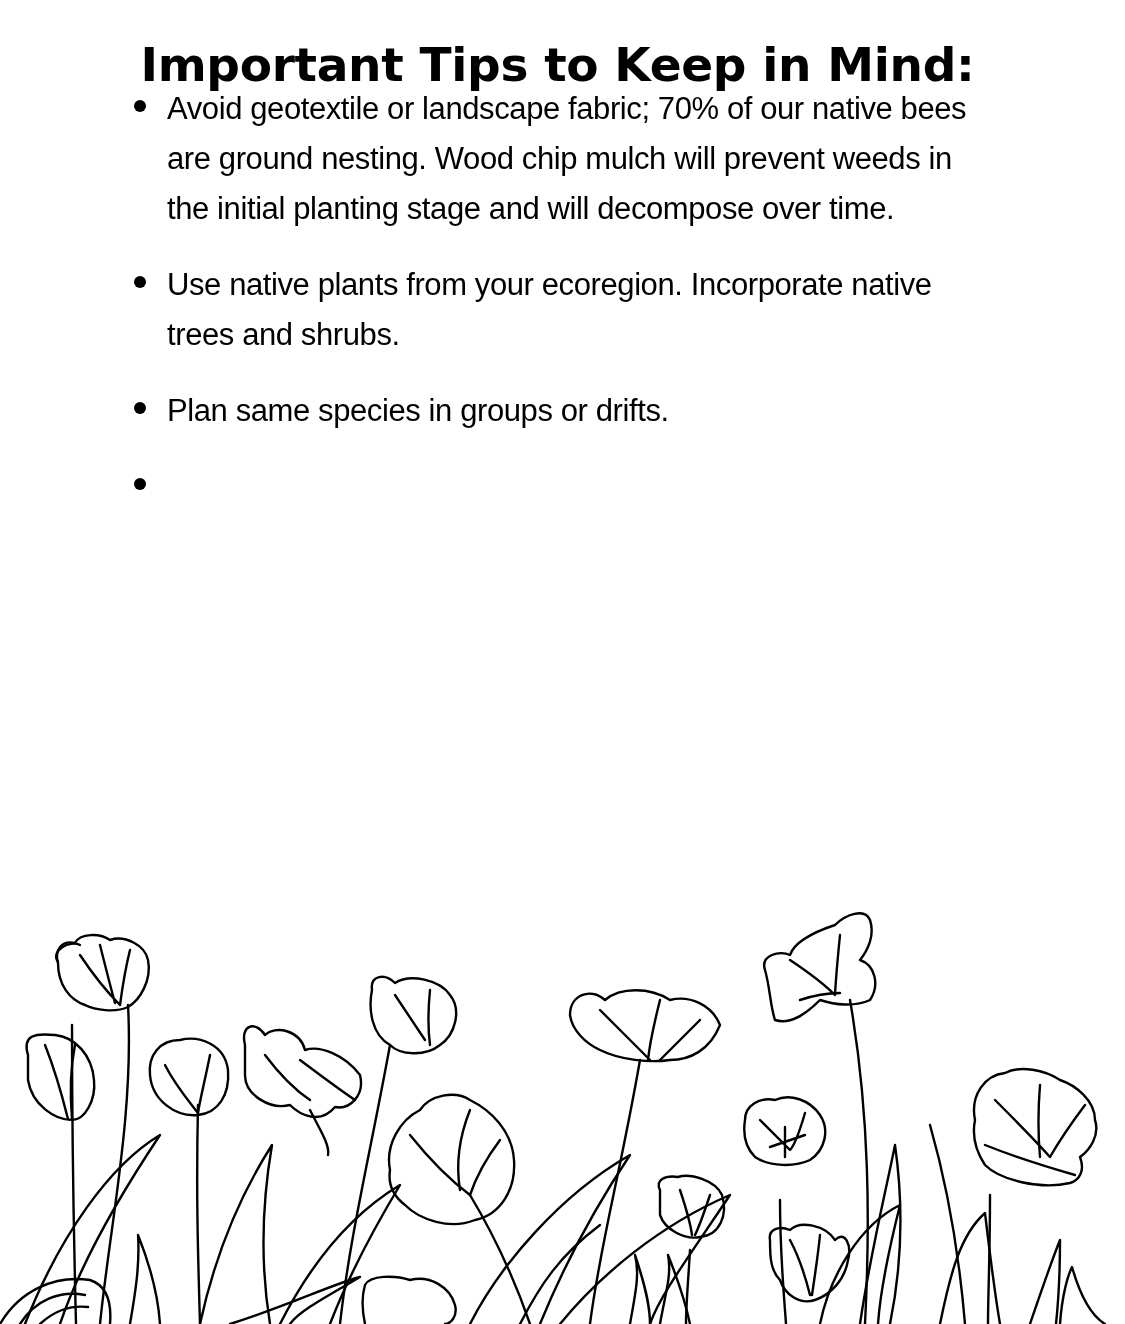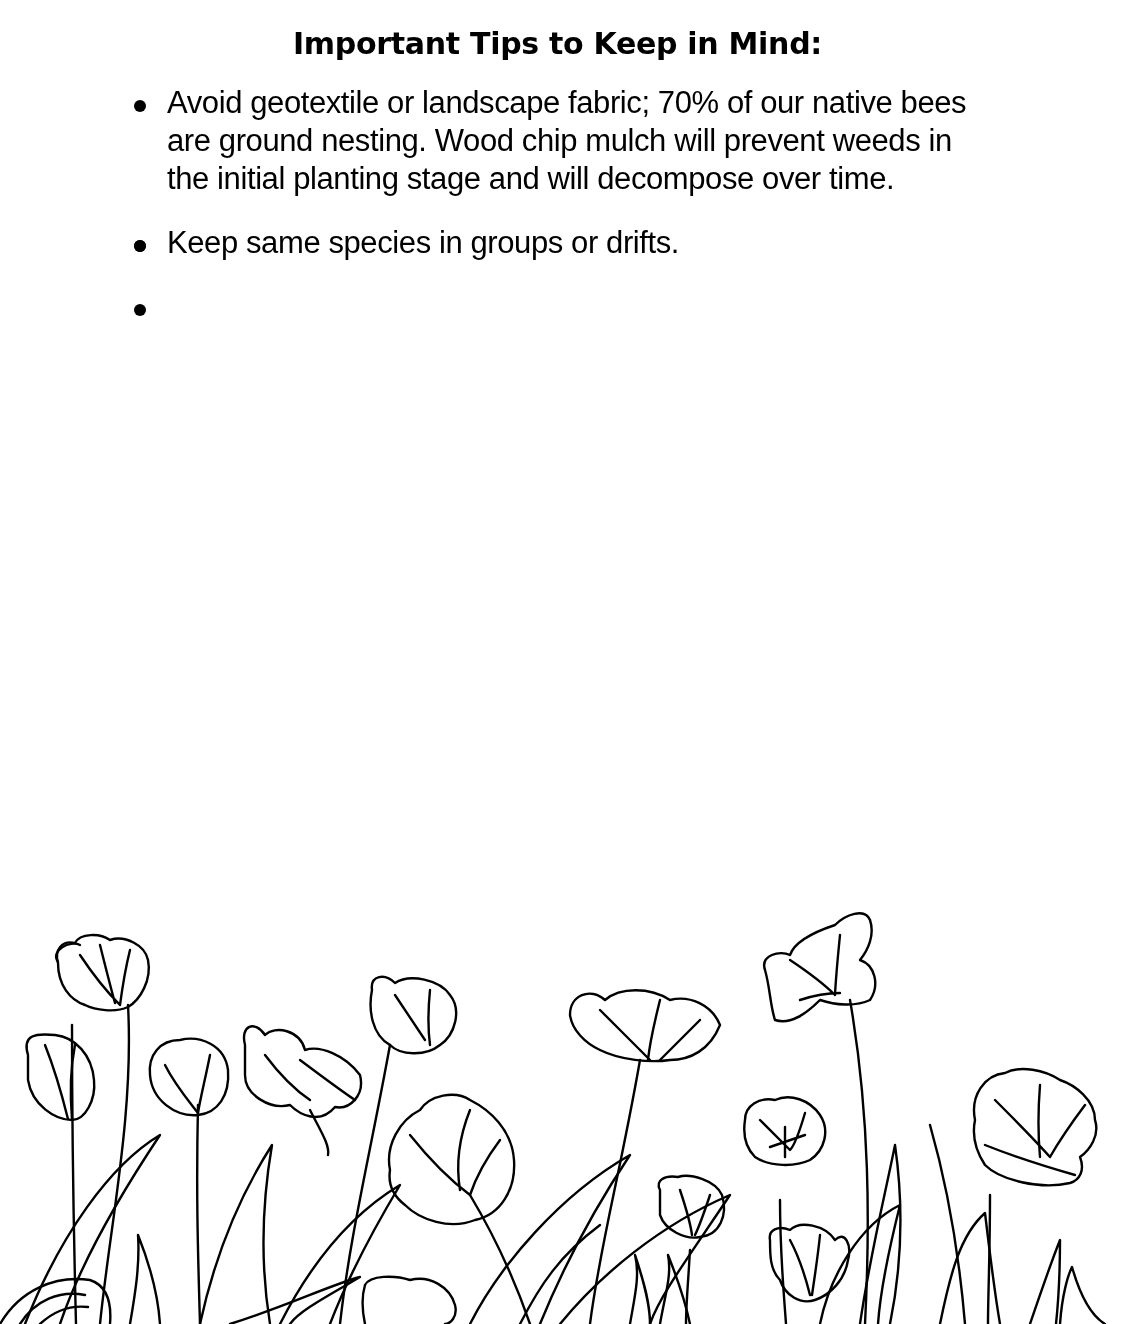--- a/index.html
+++ b/index.html
@@ -2,30 +2,30 @@
 <html><head>
 <meta charset="utf-8">
 <style>
   html, body { margin: 0; padding: 0; background: #ffffff; }
   body {
     width: 1125px; height: 1324px; overflow: hidden; position: relative;
     font-family: "Liberation Sans", sans-serif; color: #000000;
   }
   .title {
     position: absolute; left: 0; top: 6px; width: 1115px;
-    text-align: center; font-weight: bold; font-size: 30px; letter-spacing: -0.3px;
+    text-align: center; font-weight: bold; font-size: 47px; letter-spacing: -0.3px;
     font-family: "DejaVu Sans", sans-serif;
   }
   .tips {
     position: absolute; left: 128px; top: 84px; width: 900px;
     margin: 0; padding: 0; list-style: none;
   }
   .tip {
     position: relative; padding-left: 39px;
-    font-size: 31px; line-height: 38px; letter-spacing: -0.4px;
+    font-size: 31px; line-height: 50px; letter-spacing: -0.4px;
     margin-bottom: 26px;
   }
   .tip .bullet {
     position: absolute; left: 6px; top: 16px; width: 12px; height: 12px;
     border-radius: 50%; background: #000;
   }
   .garden { position: absolute; left: 0; top: 895px; width: 1125px; height: 429px; }
   .garden svg { width: 1125px; height: 429px; display: block; }
   .garden path, .garden ellipse, .garden circle { fill: none; stroke: #000; stroke-width: 2.4; stroke-linecap: round; stroke-linejoin: round; }
 </style>
@@ -34,24 +34,25 @@
 
 <h1 class="title">Important Tips to Keep in Mind:</h1>
 
 <ul class="tips">
   <li class="tip" style="width:830px">
     <span class="bullet"></span>
     <span>Avoid geotextile or landscape fabric; 70% of our native bees are ground nesting. Wood chip mulch will prevent weeds in the initial planting stage and will decompose over time.</span>
   </li>
   <li class="tip" style="width:790px">
     <span class="bullet"></span>
+    <span>Use native plants from your ecoregion. Incorporate native trees and shrubs.</span>
   </li>
   <li class="tip" style="width:830px">
     <span class="bullet"></span>
-    <span>Keep same species in groups or drifts.</span>
+    <span>Plan same species in groups or drifts.</span>
   </li>
   <li class="tip" style="width:835px">
     <span class="bullet"></span>
   </li>
 </ul>
 
 <div class="garden">
   <svg viewBox="0 0 1125 429">
 
     <path d="M72 130 C72 250 74 350 76 429"></path>

